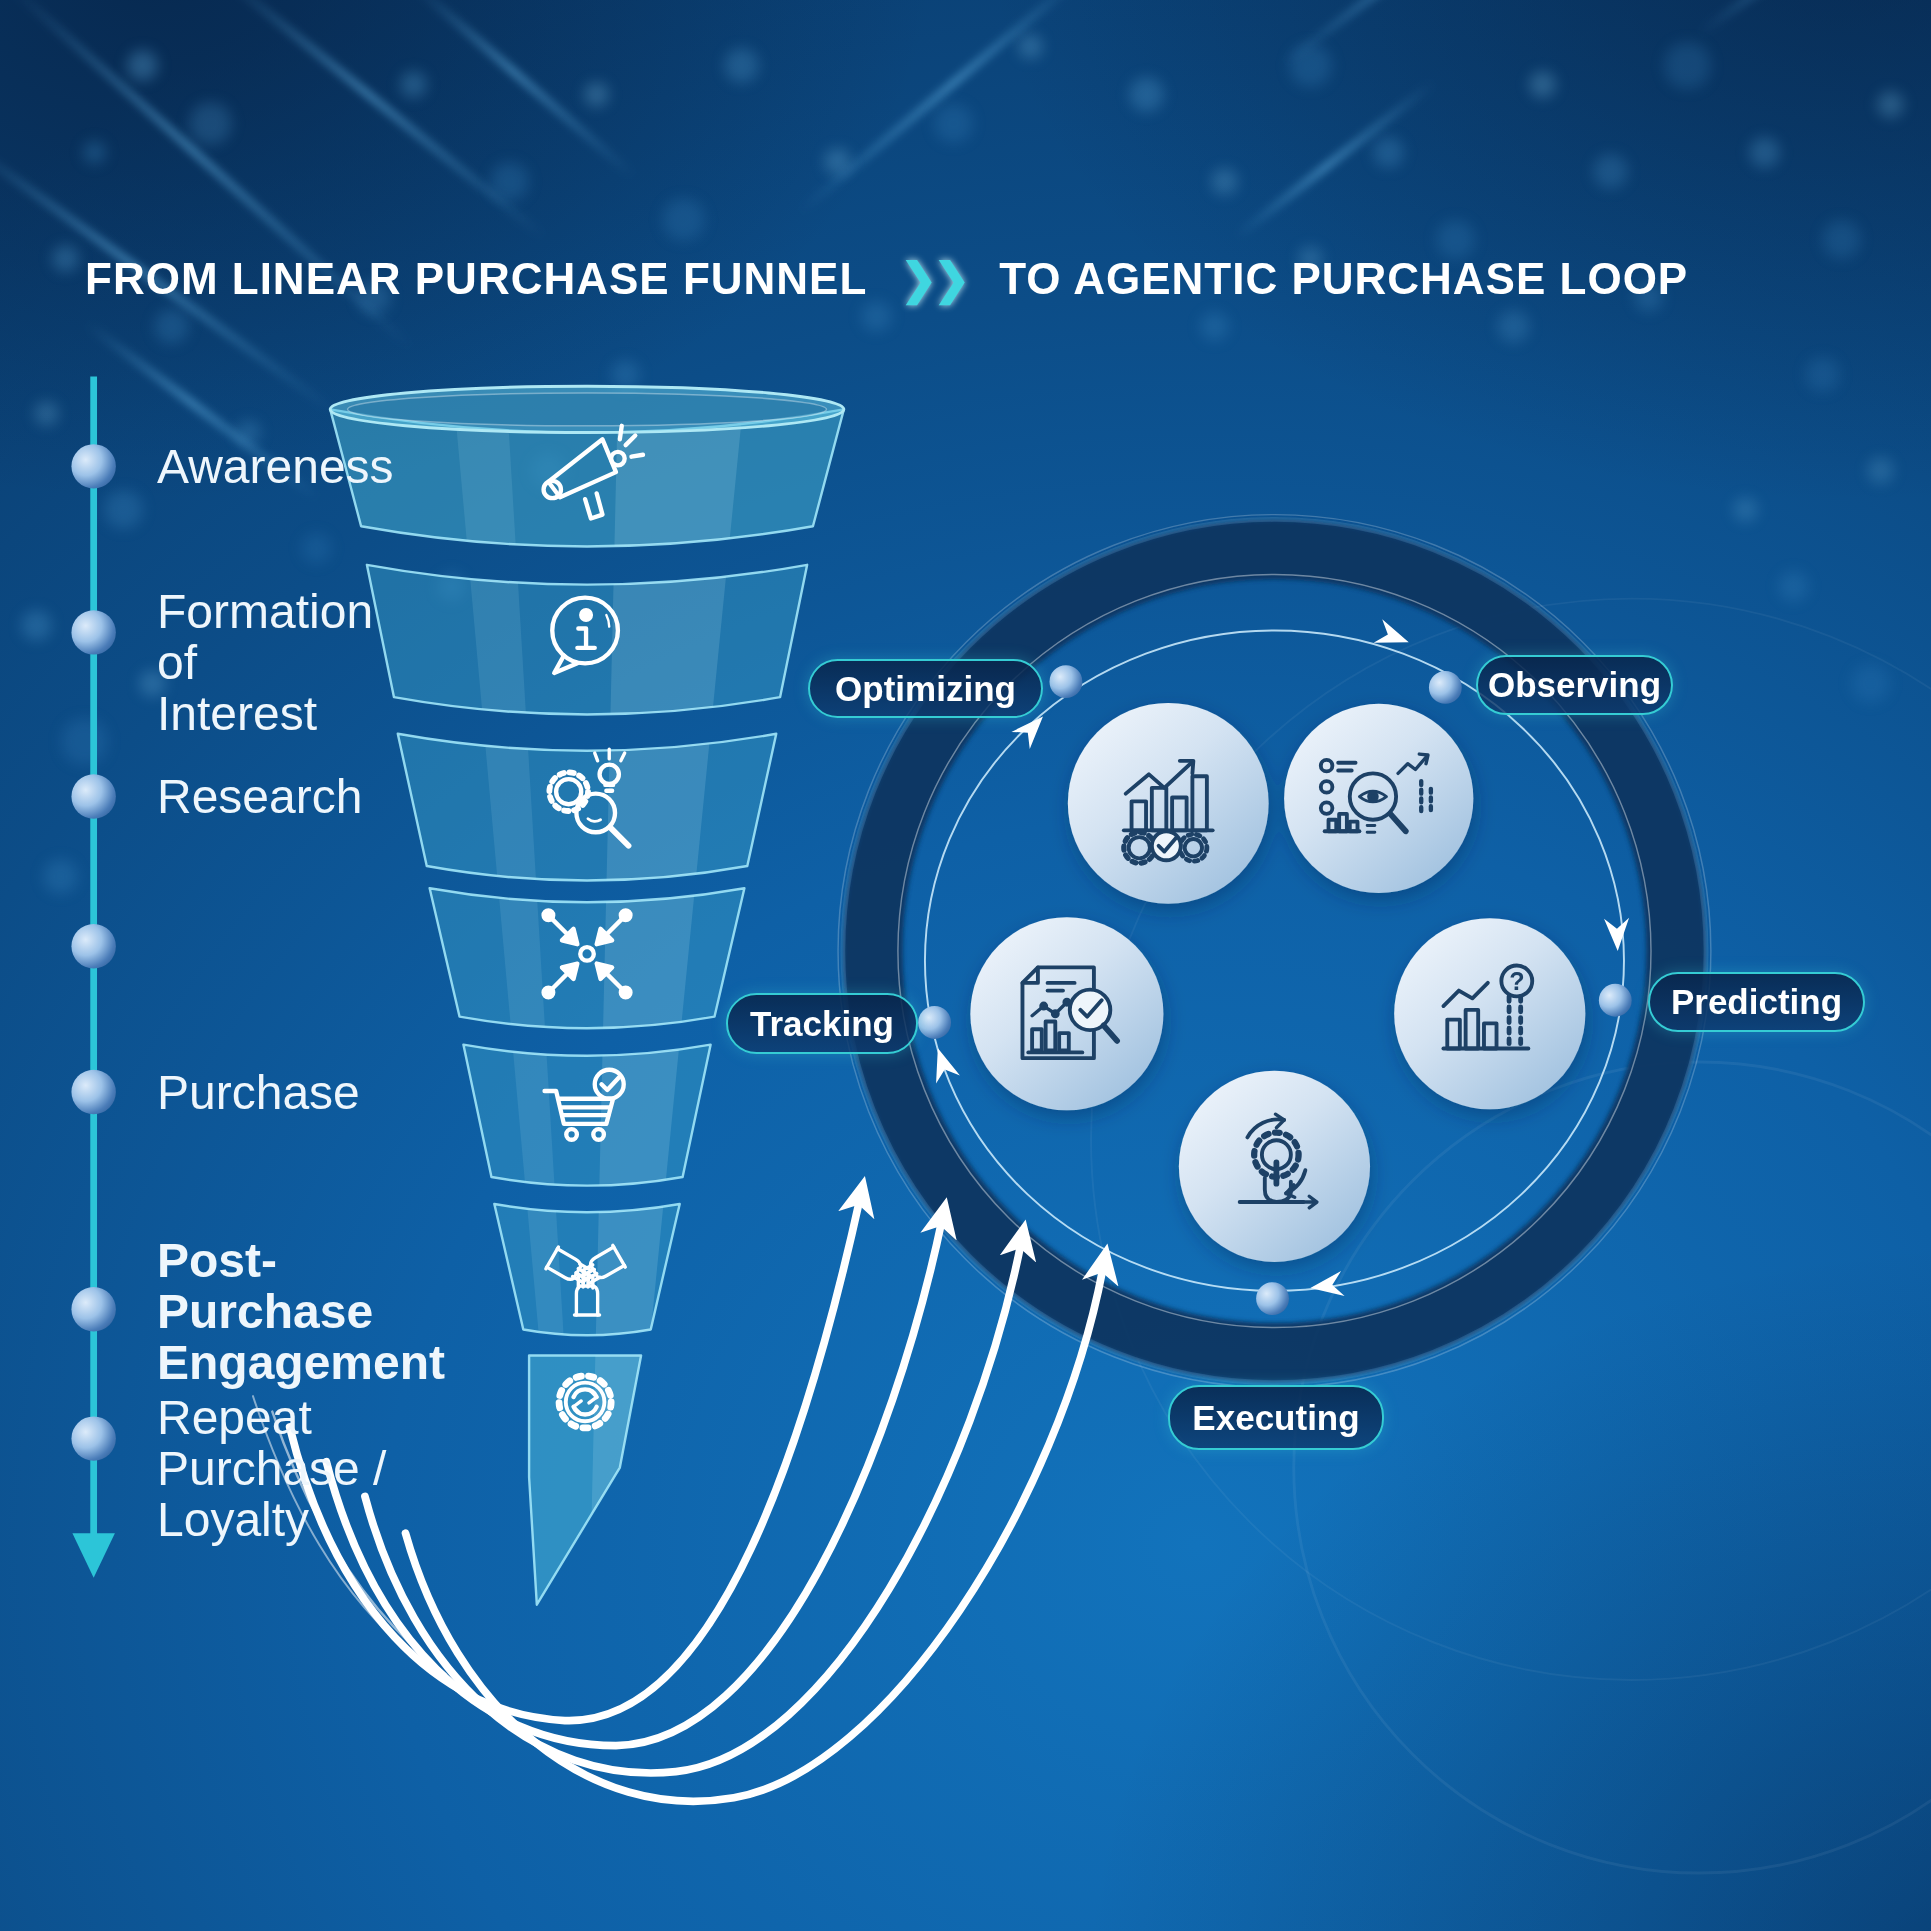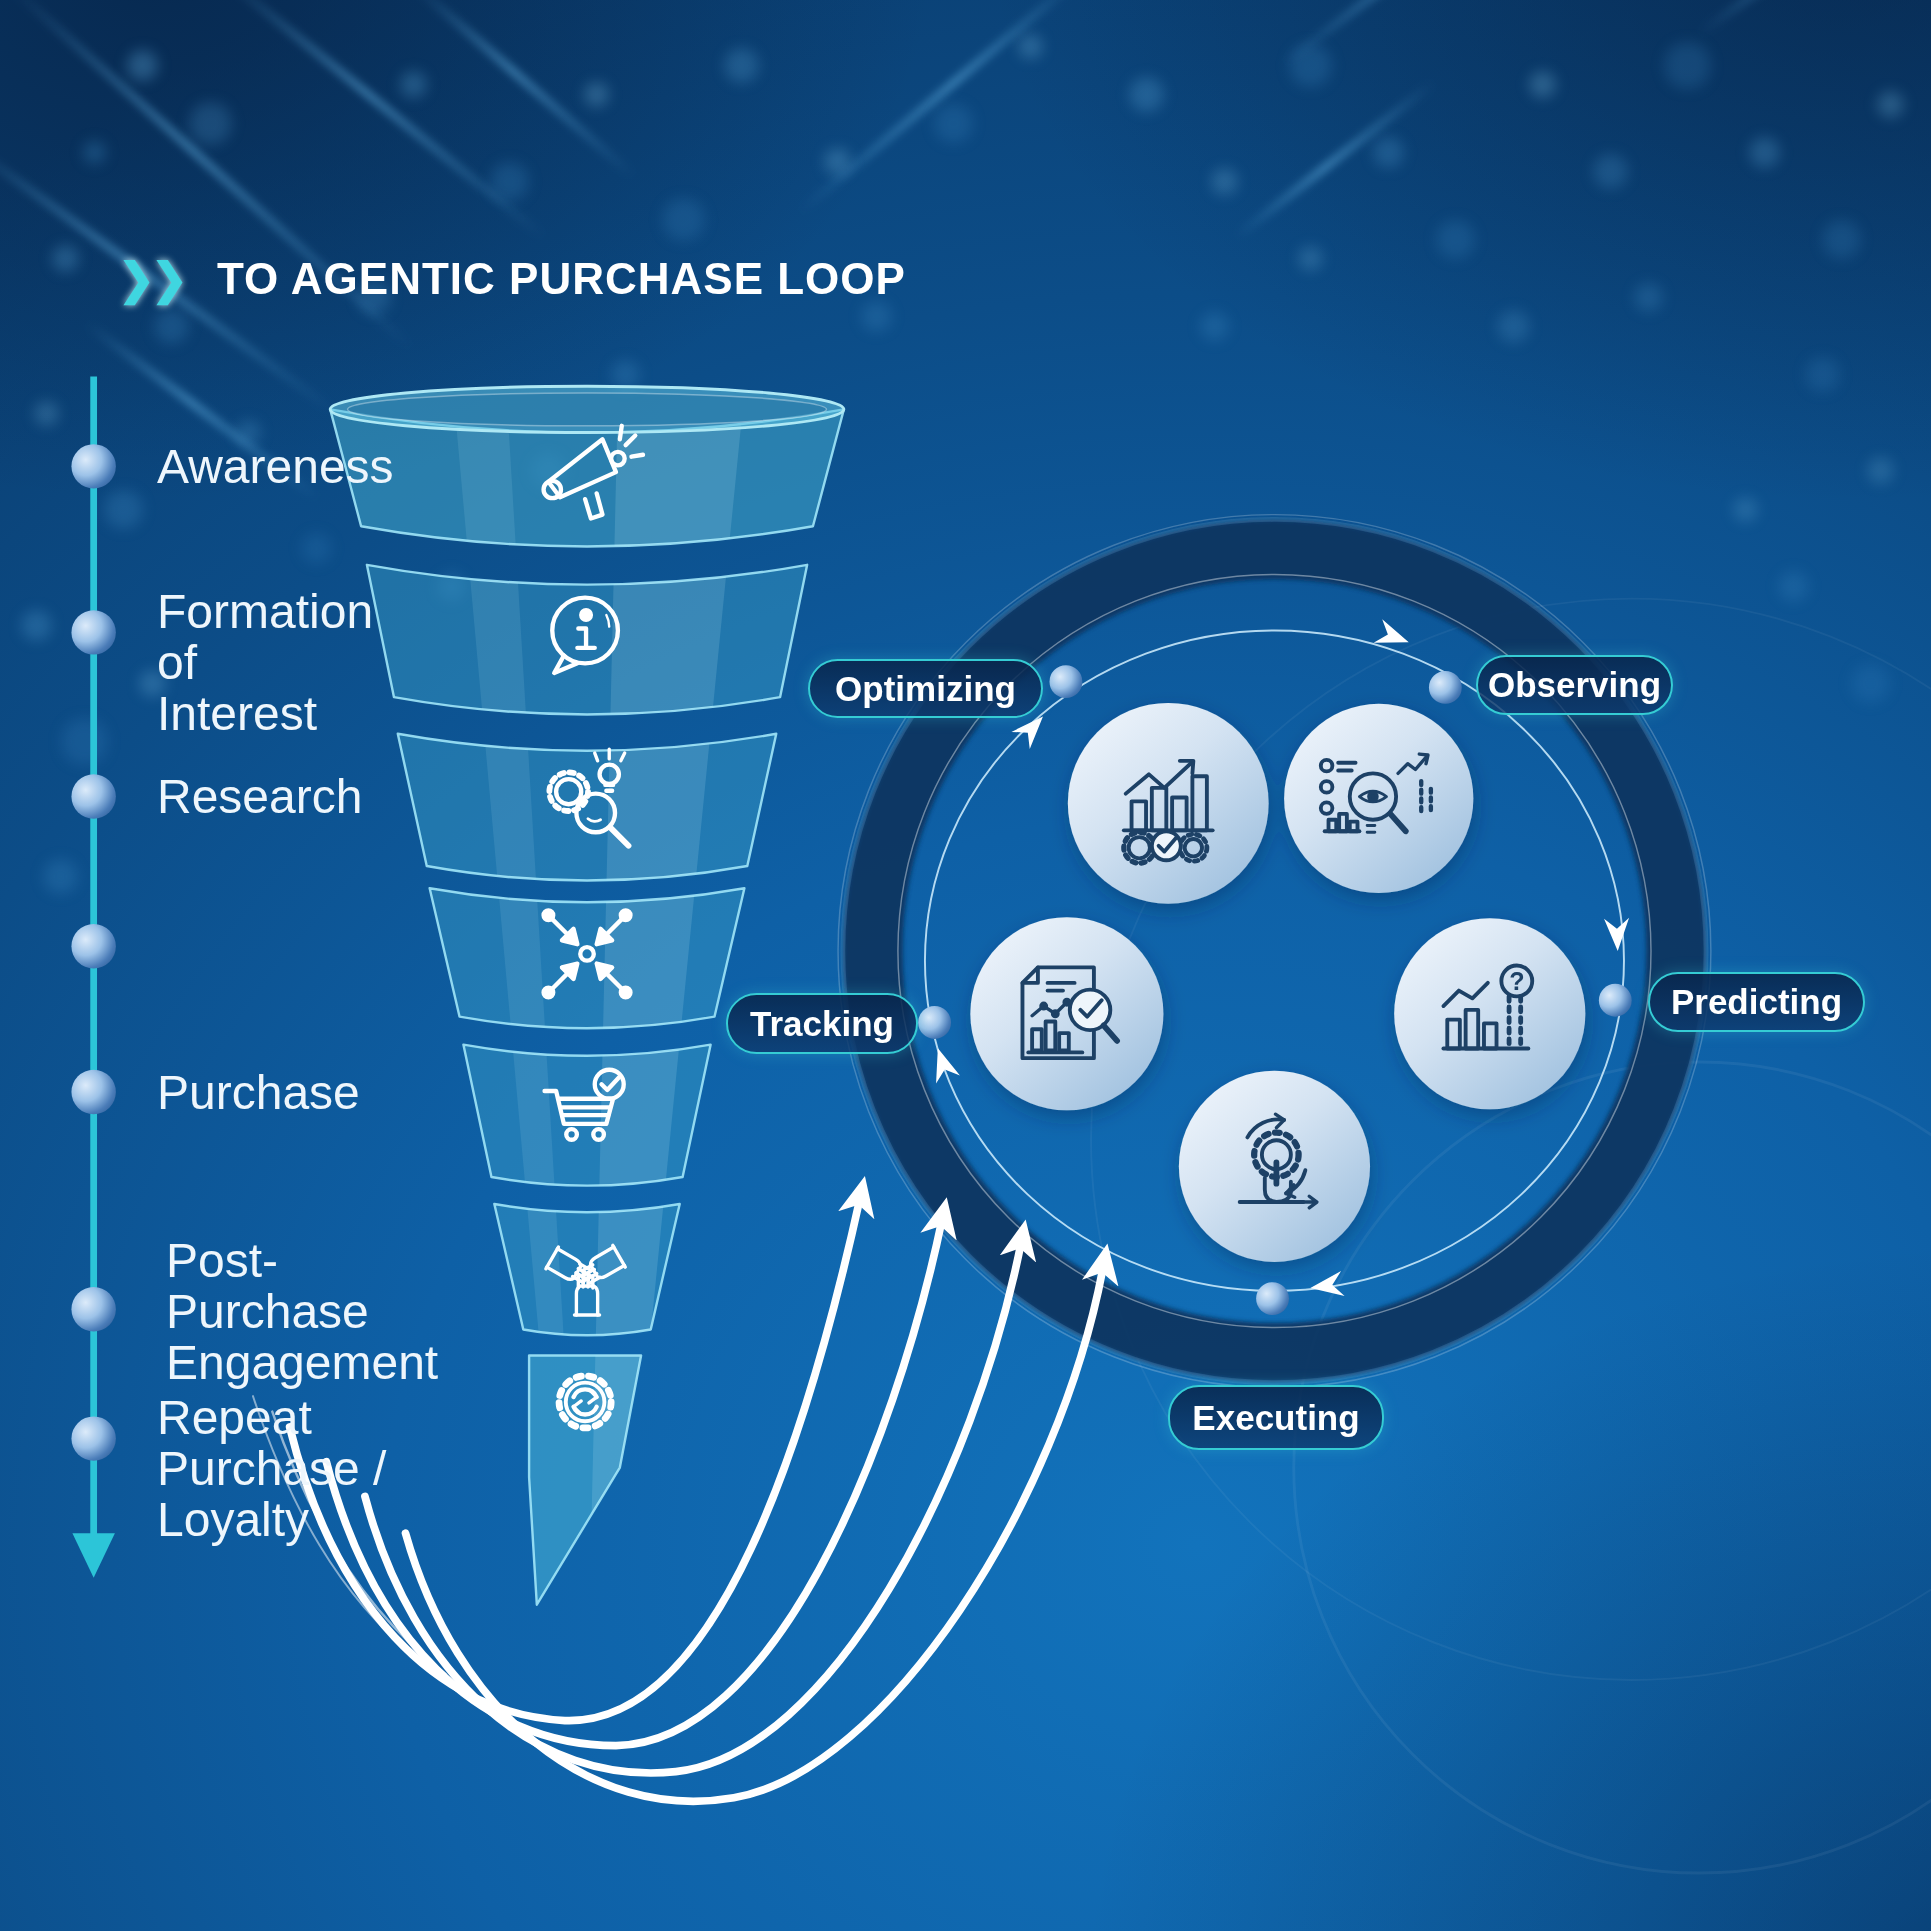--- a/index.html
+++ b/index.html
@@ -319,29 +319,30 @@
       <path d="M 262,1446 C 300,1560 352,1654 430,1716" stroke-width="2" opacity="0.5"></path>
       <path d="M 282,1462 C 322,1580 380,1672 462,1734" stroke-width="2.5" opacity="0.55"></path>
       <path d="M 300,1478 C 345,1660 450,1775 585,1782 C 745,1788 838,1480 891,1240" stroke-width="8" marker-end="url(#swooshHead)"></path>
       <path d="M 338,1514 C 385,1695 495,1808 638,1808 C 800,1806 925,1505 976,1262" stroke-width="8" marker-end="url(#swooshHead)"></path>
       <path d="M 378,1550 C 428,1738 555,1850 700,1835 C 860,1818 1010,1530 1058,1285" stroke-width="8" marker-end="url(#swooshHead)"></path>
       <path d="M 420,1588 C 472,1772 610,1888 760,1862 C 918,1835 1098,1556 1143,1310" stroke-width="8" marker-end="url(#swooshHead)"></path>
     </g>
   </svg>
 
   <div class="title">
+    <span>FROM LINEAR PURCHASE FUNNEL</span>
     <span class="chev">❯❯</span>
     <span>TO AGENTIC PURCHASE LOOP</span>
   </div>
 
   <div class="stage-label" style="left:157px;top:441px;width:386px;">Awareness</div>
   <div class="stage-label" style="left:157px;top:586px;width:203px;">Formation of Interest</div>
   <div class="stage-label" style="left:157px;top:771px;width:290px;">Research</div>
   <div class="stage-label" style="left:157px;top:1067px;width:290px;">Purchase</div>
-  <div class="stage-label" style="left:166px;top:1235px;width:299px;">Post-Purchase Engagement</div>
+  <div class="stage-label" style="left:157px;top:1235px;width:299px;font-weight:bold;">Post-Purchase Engagement</div>
   <div class="stage-label" style="left:157px;top:1392px;width:367px;">Repeat Purchase / Loyalty</div>
 
   <div class="pill" style="left:808px;top:659px;width:231px;height:55px;">Optimizing</div>
   <div class="pill" style="left:1476px;top:655px;width:193px;height:56px;">Observing</div>
   <div class="pill" style="left:1648px;top:972px;width:213px;height:56px;">Predicting</div>
   <div class="pill" style="left:1168px;top:1385px;width:212px;height:61px;">Executing</div>
   <div class="pill" style="left:726px;top:993px;width:188px;height:57px;">Tracking</div>
 
 </div>
 

